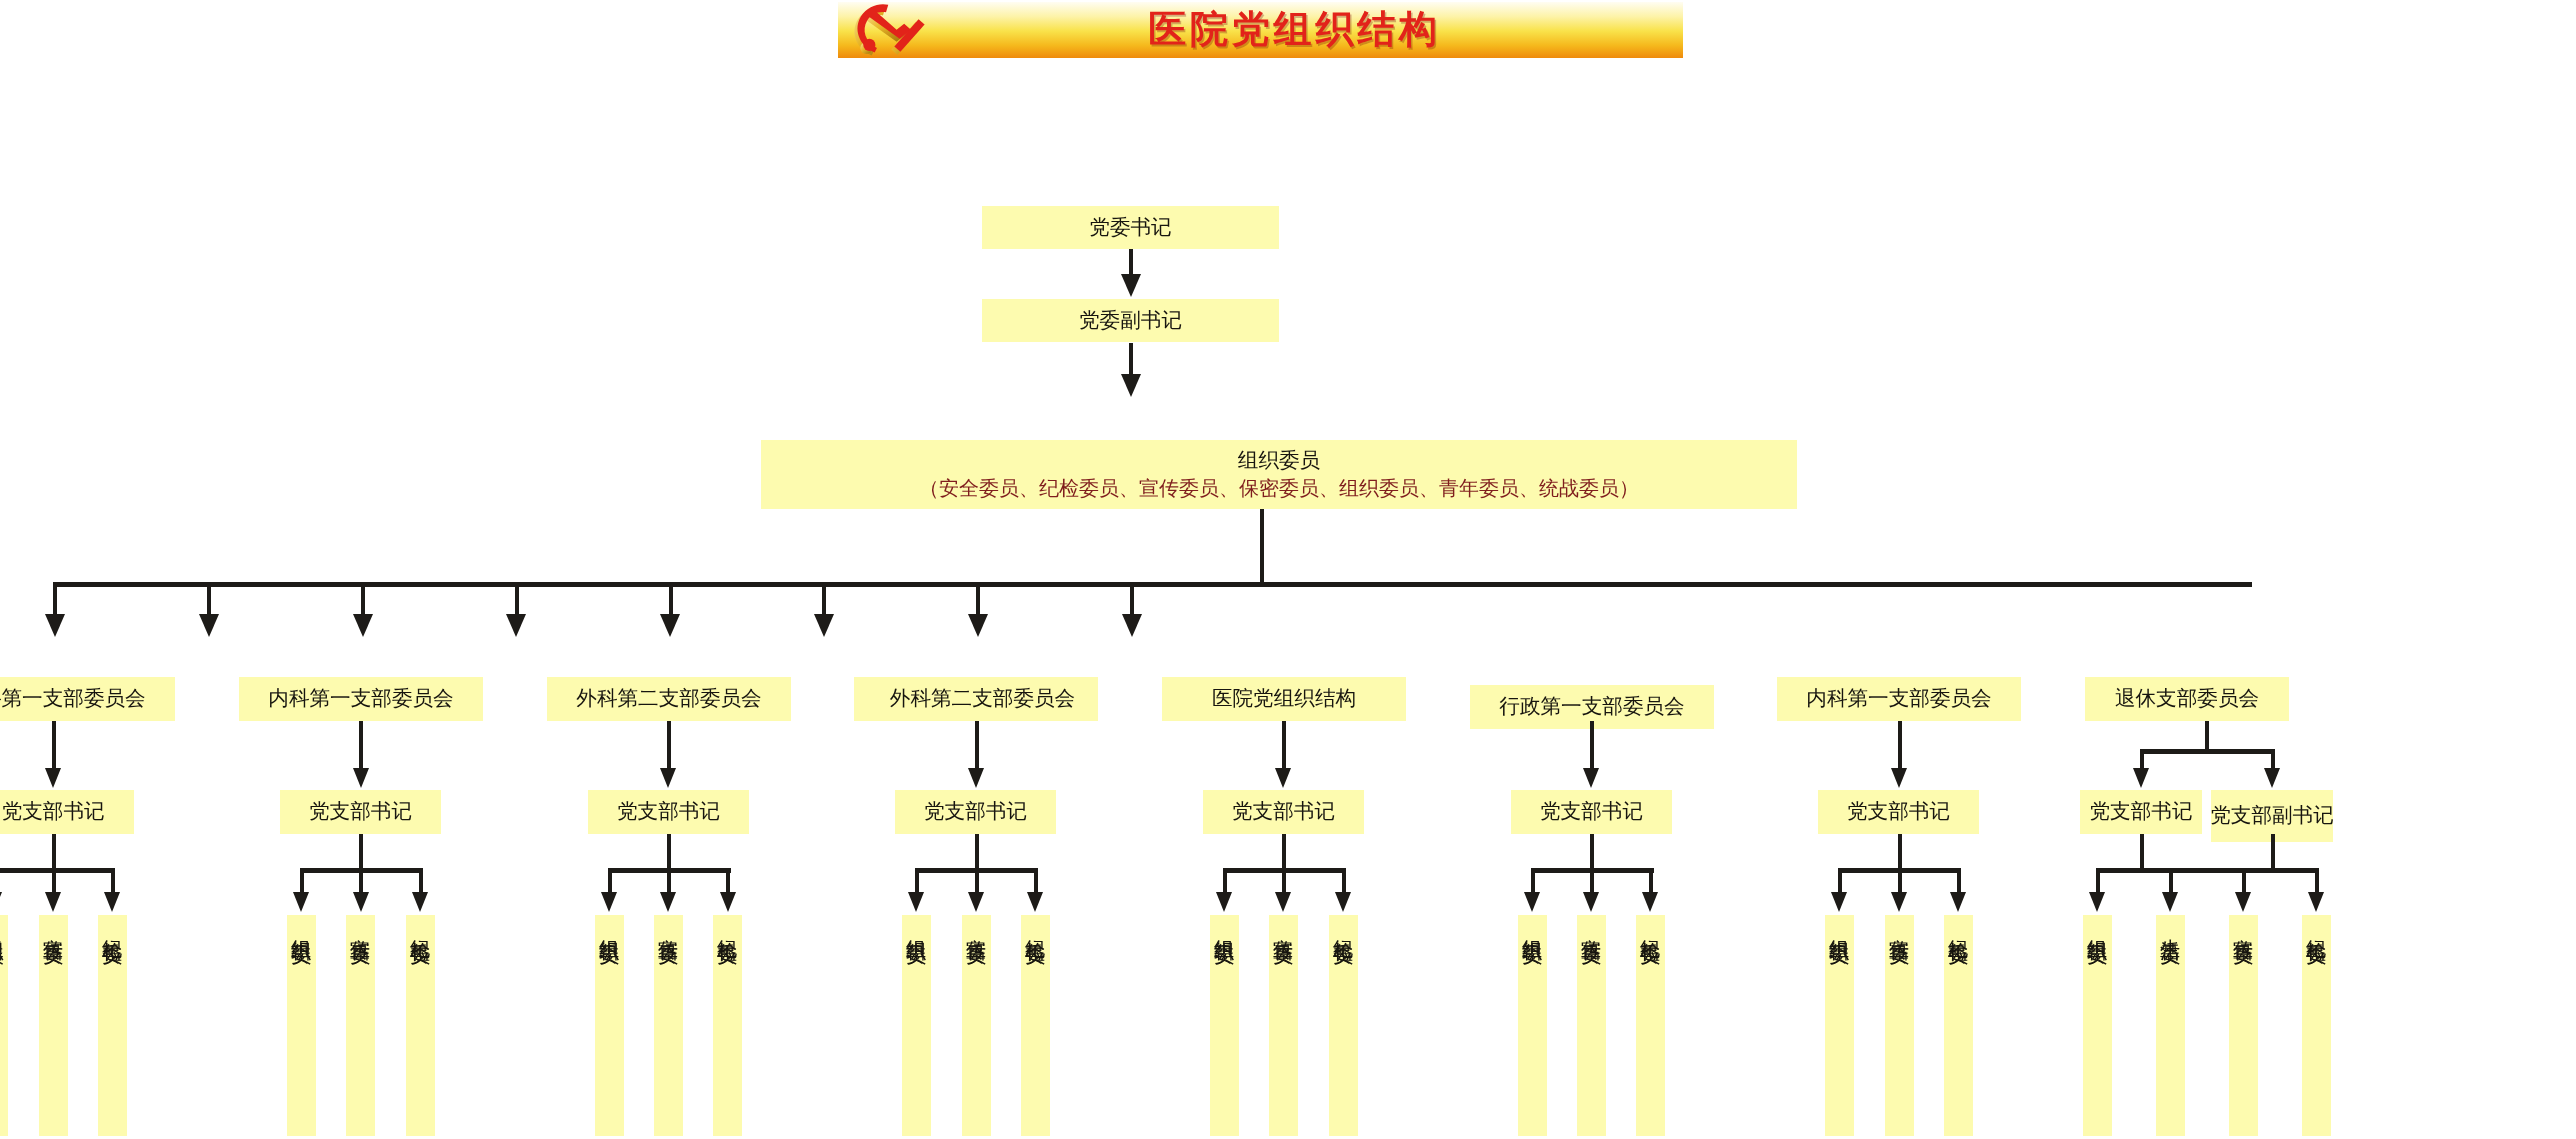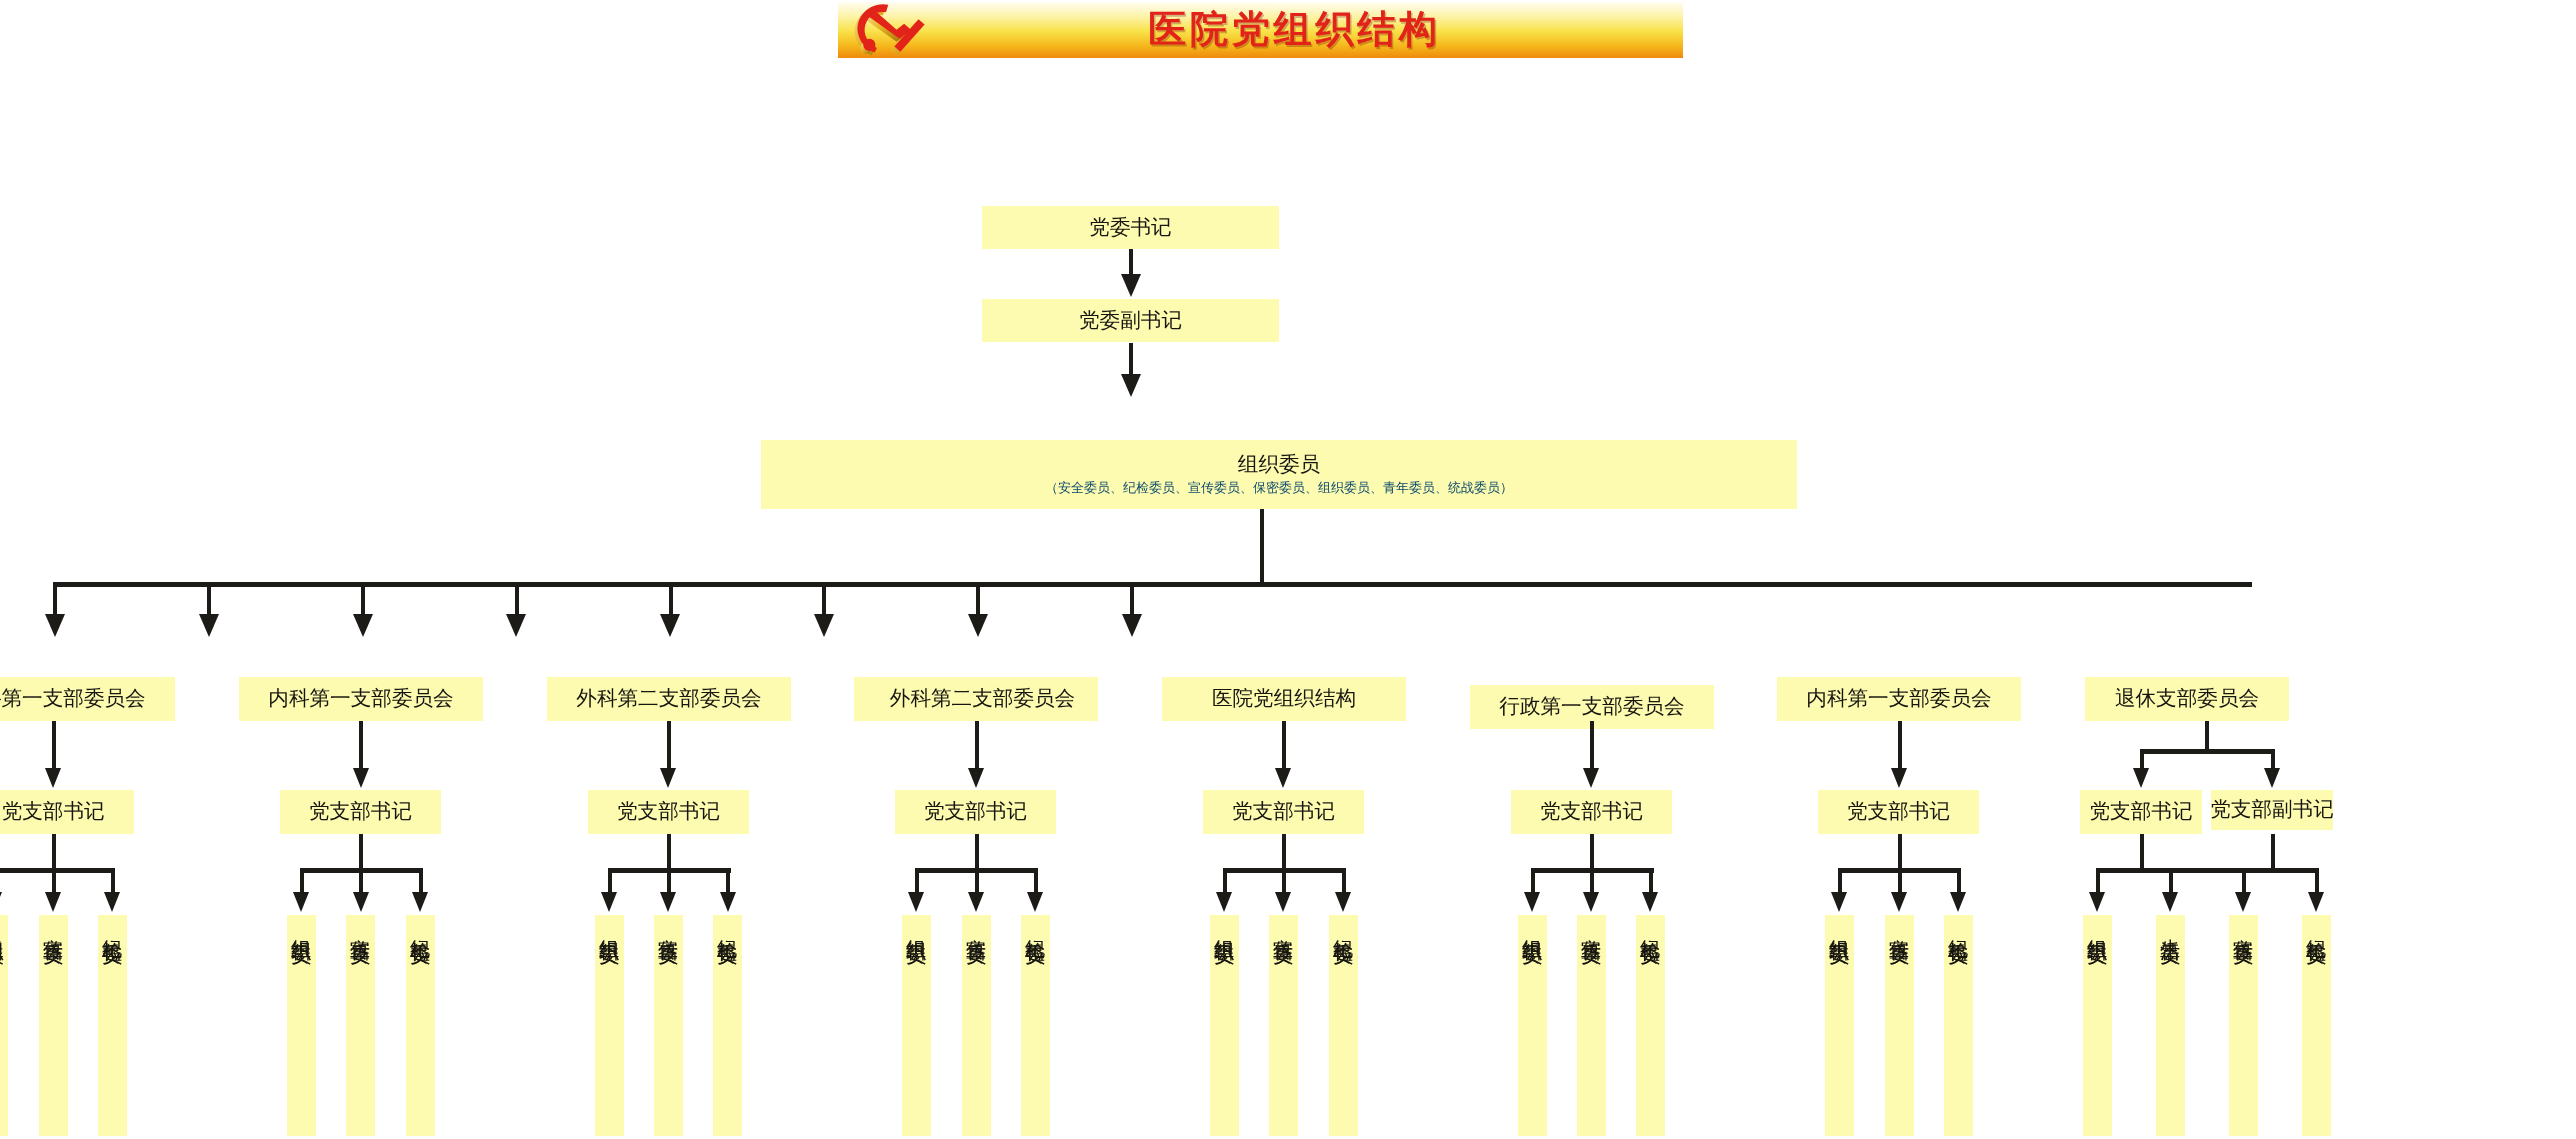--- a/index.html
+++ b/index.html
@@ -65,24 +65,24 @@
     box-sizing: border-box;
   }
   .node .label {
     font-size: 20.6px;
     font-weight: normal;
     line-height: 1.25;
     white-space: nowrap;
     color: #17150f;
   }
   .node .sub {
-    font-size: 13px;
+    font-size: 20px;
     line-height: 1.3;
     white-space: nowrap;
-    color: #0c4a6e;
+    color: #7f1d1d;
   }
   .node.multiline {
     flex-direction: column;
     justify-content: center;
     gap: 1.5px;
   }
 
   
   .node.vertical {
     align-items: flex-start;
@@ -377,21 +377,21 @@
     </div>
     <div class="vline" style="left:2205px; top:721px; height:29px;"></div>
     <div class="hline" style="left:2140px; top:749px; width:134px;"></div>
     <div class="vline" style="left:2140px; top:749px; height:21.3px;"></div>
     <div class="arrow small" style="left:2133px; top:768px;"></div>
     <div class="vline" style="left:2271px; top:749px; height:21.3px;"></div>
     <div class="arrow small" style="left:2264px; top:768px;"></div>
     <div class="node" style="left:2080px; top:790px; width:122px; height:44px;">
       <span class="label">党支部书记</span>
     </div>
-    <div class="node" style="left:2211px; top:790px; width:122px; height:40px;justify-content:center;">
+    <div class="node" style="left:2211px; top:790px; width:122px; height:52px;justify-content:center;">
       <span class="label">党支部副书记</span>
     </div>
     <div class="hline" style="left:2096px; top:868px; width:223px;"></div>
     <div class="vline" style="left:2140px; top:834px; height:39px;"></div>
     <div class="vline" style="left:2271px; top:834px; height:39px;"></div>
     <div class="vline" style="left:2096px; top:868px; height:26px;"></div>
     <div class="arrow small" style="left:2089px; top:892px;"></div>
     <div class="vline" style="left:2169px; top:868px; height:26px;"></div>
     <div class="arrow small" style="left:2162px; top:892px;"></div>
     <div class="vline" style="left:2242px; top:868px; height:26px;"></div>

